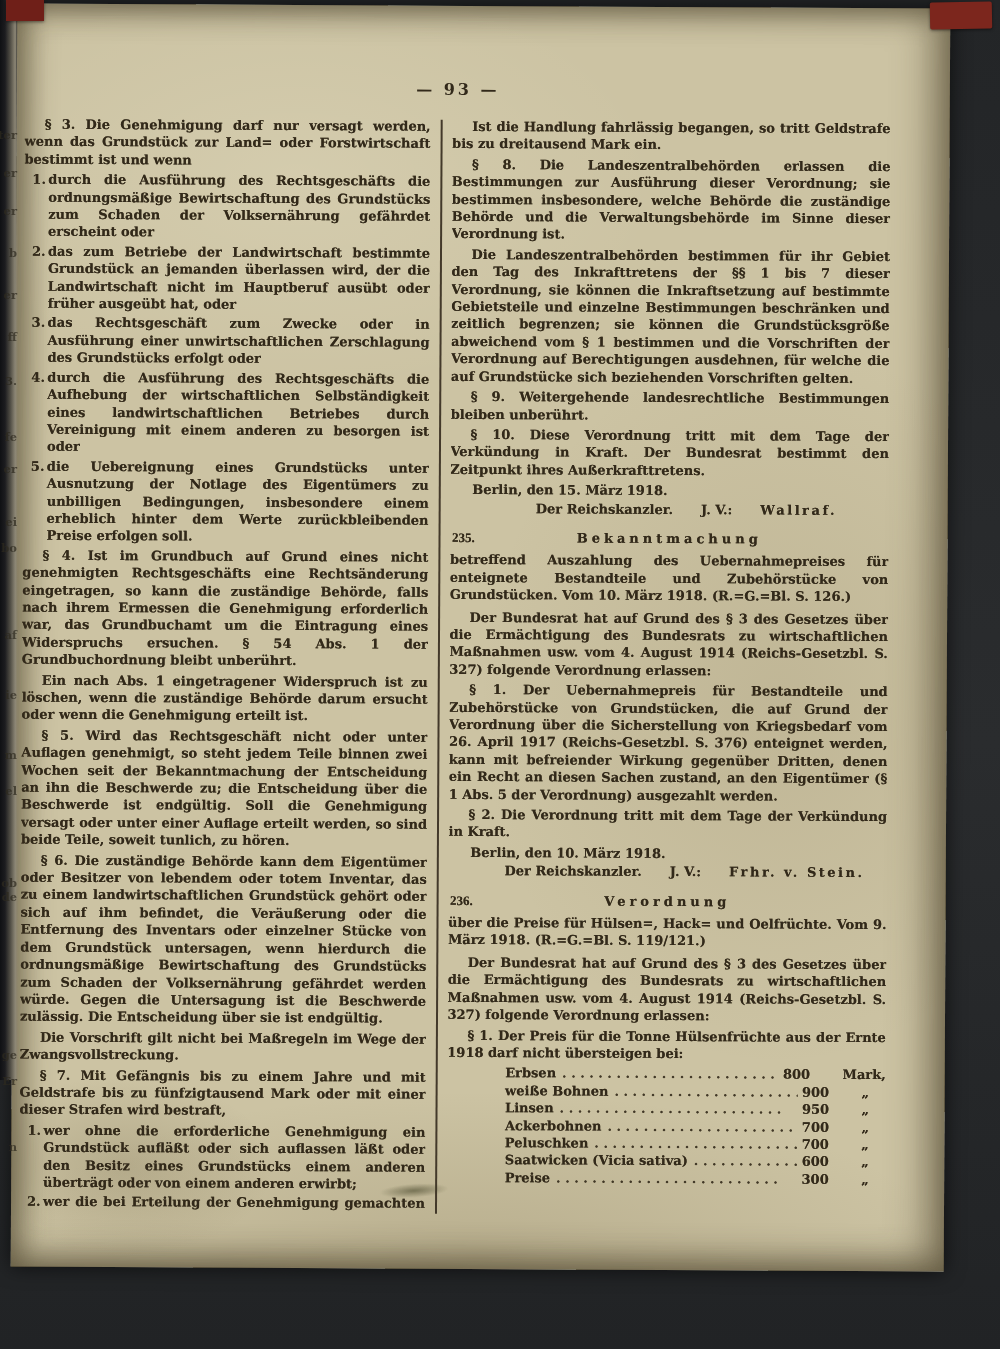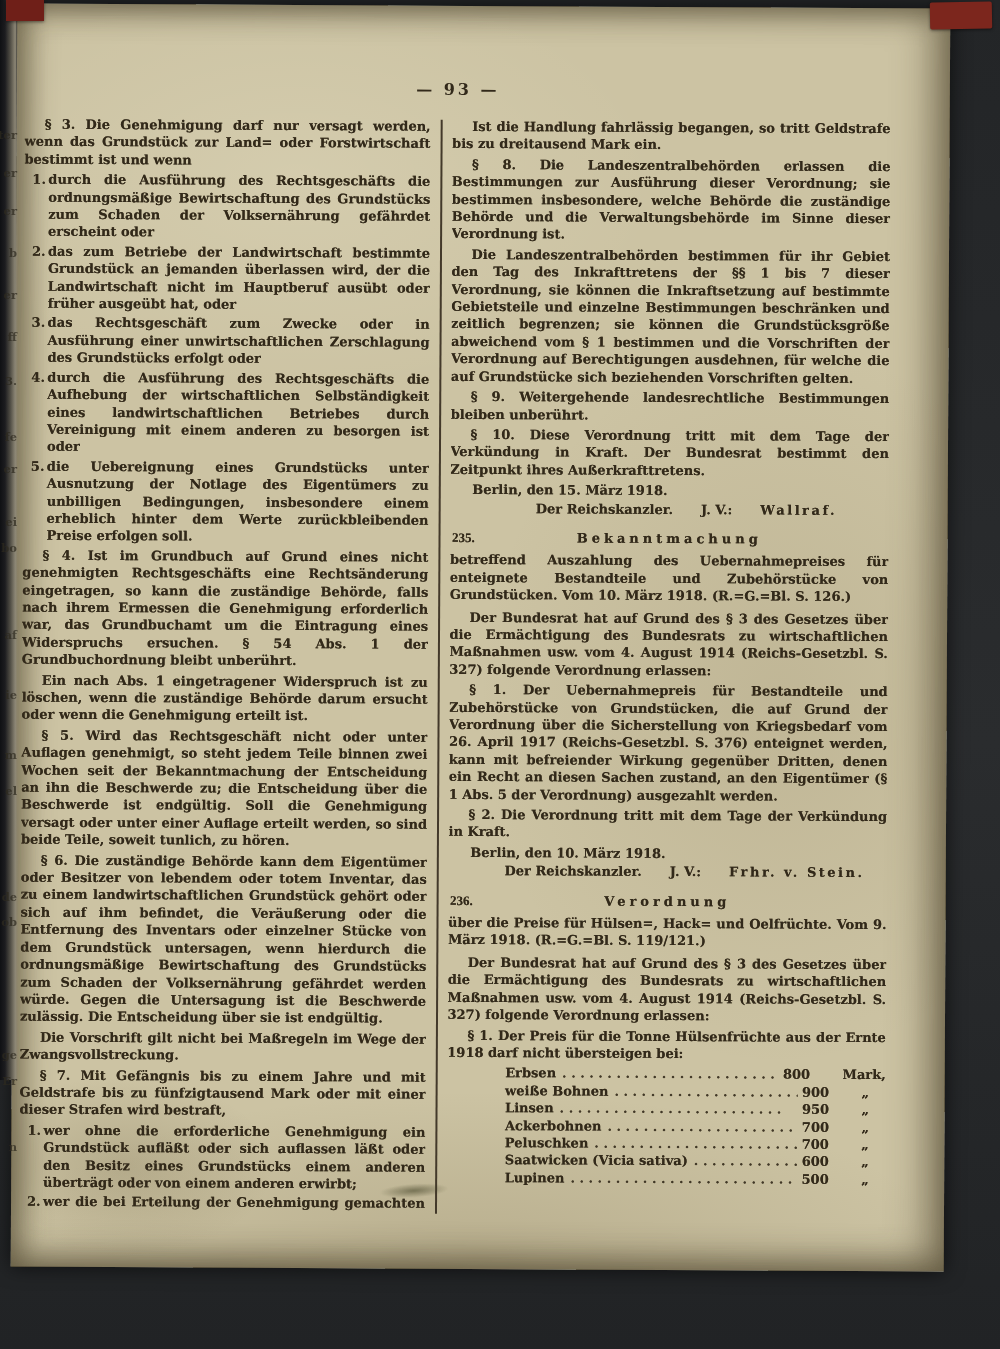--- a/index.html
+++ b/index.html
@@ -202,23 +202,23 @@
             <span class="pt-val">700</span>
             <span class="pt-unit">„</span>
           </div>
           <div class="pt-row">
             <span class="pt-name">Saatwicken (Vicia sativa)</span>
             <span class="pt-leader">. . . . . . . . . . . . . . . . . . . . . . . . .</span>
             <span class="pt-val">600</span>
             <span class="pt-unit">„</span>
           </div>
           <div class="pt-row">
-            <span class="pt-name">Lupinen</span>
-            <span class="pt-leader">. . . . . . . . . . . . . . . . . . . . . . . . .</span>
-            <span class="pt-val">500</span>
+            <span class="pt-name">Preise</span>
+            <span class="pt-leader">. . . . . . . . . . . . . . . . . . . . . . . . .</span>
+            <span class="pt-val">300</span>
             <span class="pt-unit">„</span>
           </div>
         </div>
       </div>
     </div>
   </div>
 
   <div class="gutter">
     <span class="frag" style="top:128px">ter</span>
     <span class="frag" style="top:166px">er</span>
@@ -228,21 +228,21 @@
     <span class="frag" style="top:330px">ff</span>
     <span class="frag" style="top:374px">3.</span>
     <span class="frag" style="top:430px">fe</span>
     <span class="frag" style="top:462px">er</span>
     <span class="frag" style="top:515px">ei</span>
     <span class="frag" style="top:541px">bo</span>
     <span class="frag" style="top:628px">af</span>
     <span class="frag" style="top:688px">ie</span>
     <span class="frag" style="top:748px">m</span>
     <span class="frag" style="top:784px">el</span>
-    <span class="frag" style="top:915px">ob</span>
+    <span class="frag" style="top:876px">ob</span>
     <span class="frag" style="top:890px">de</span>
     <span class="frag" style="top:1048px">ge</span>
     <span class="frag" style="top:1074px">Er</span>
     <span class="frag" style="top:1140px">n</span>
   </div>
 
   <div class="red-tab left"></div>
   <div class="red-tab right"></div>
 </div>
 

